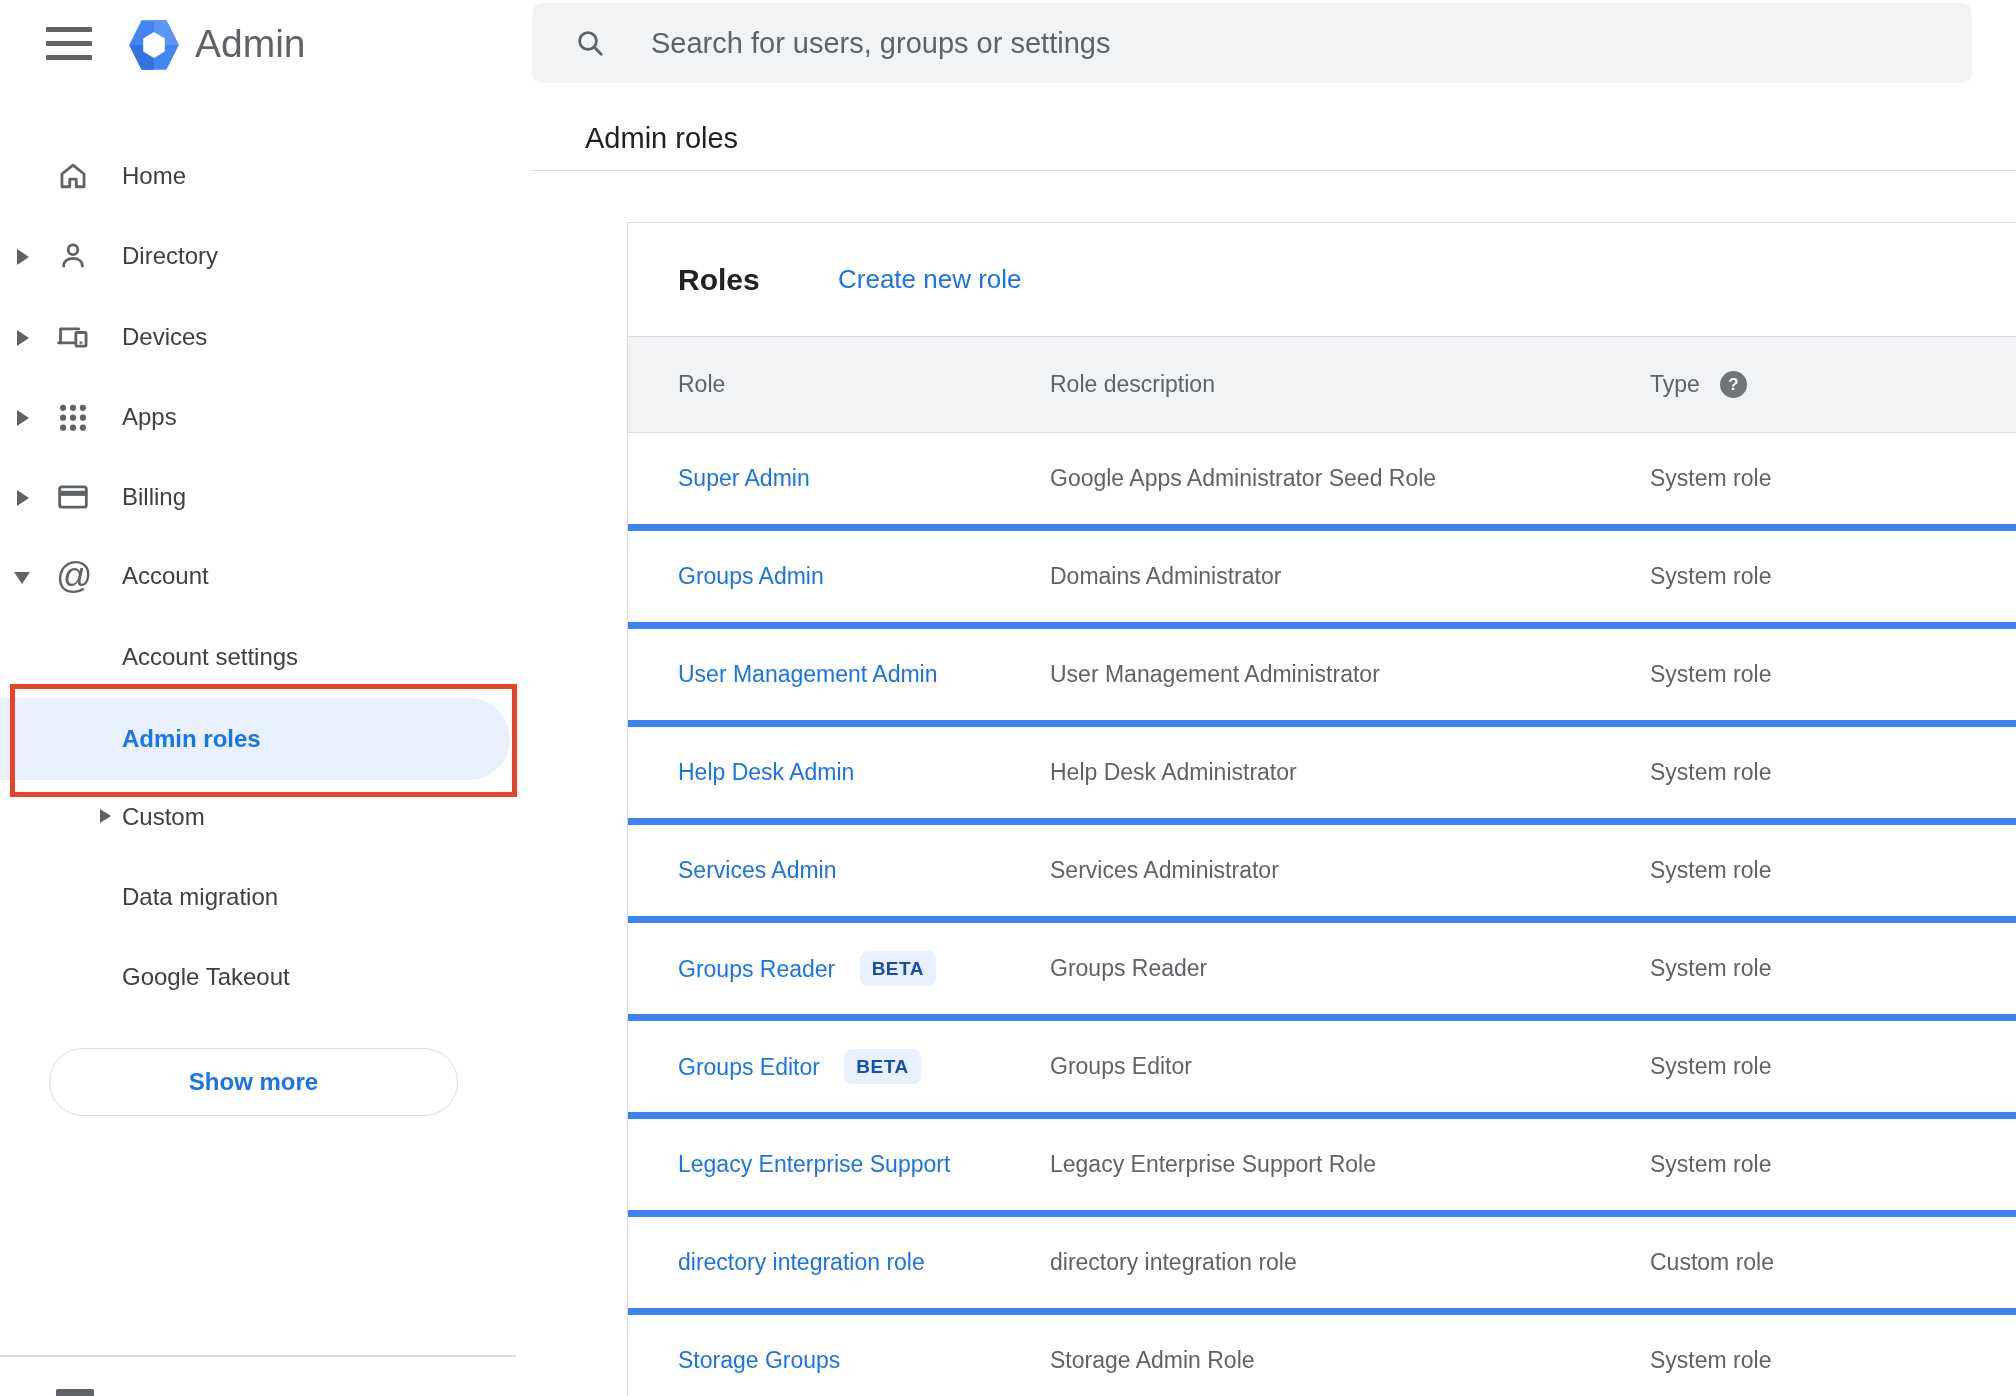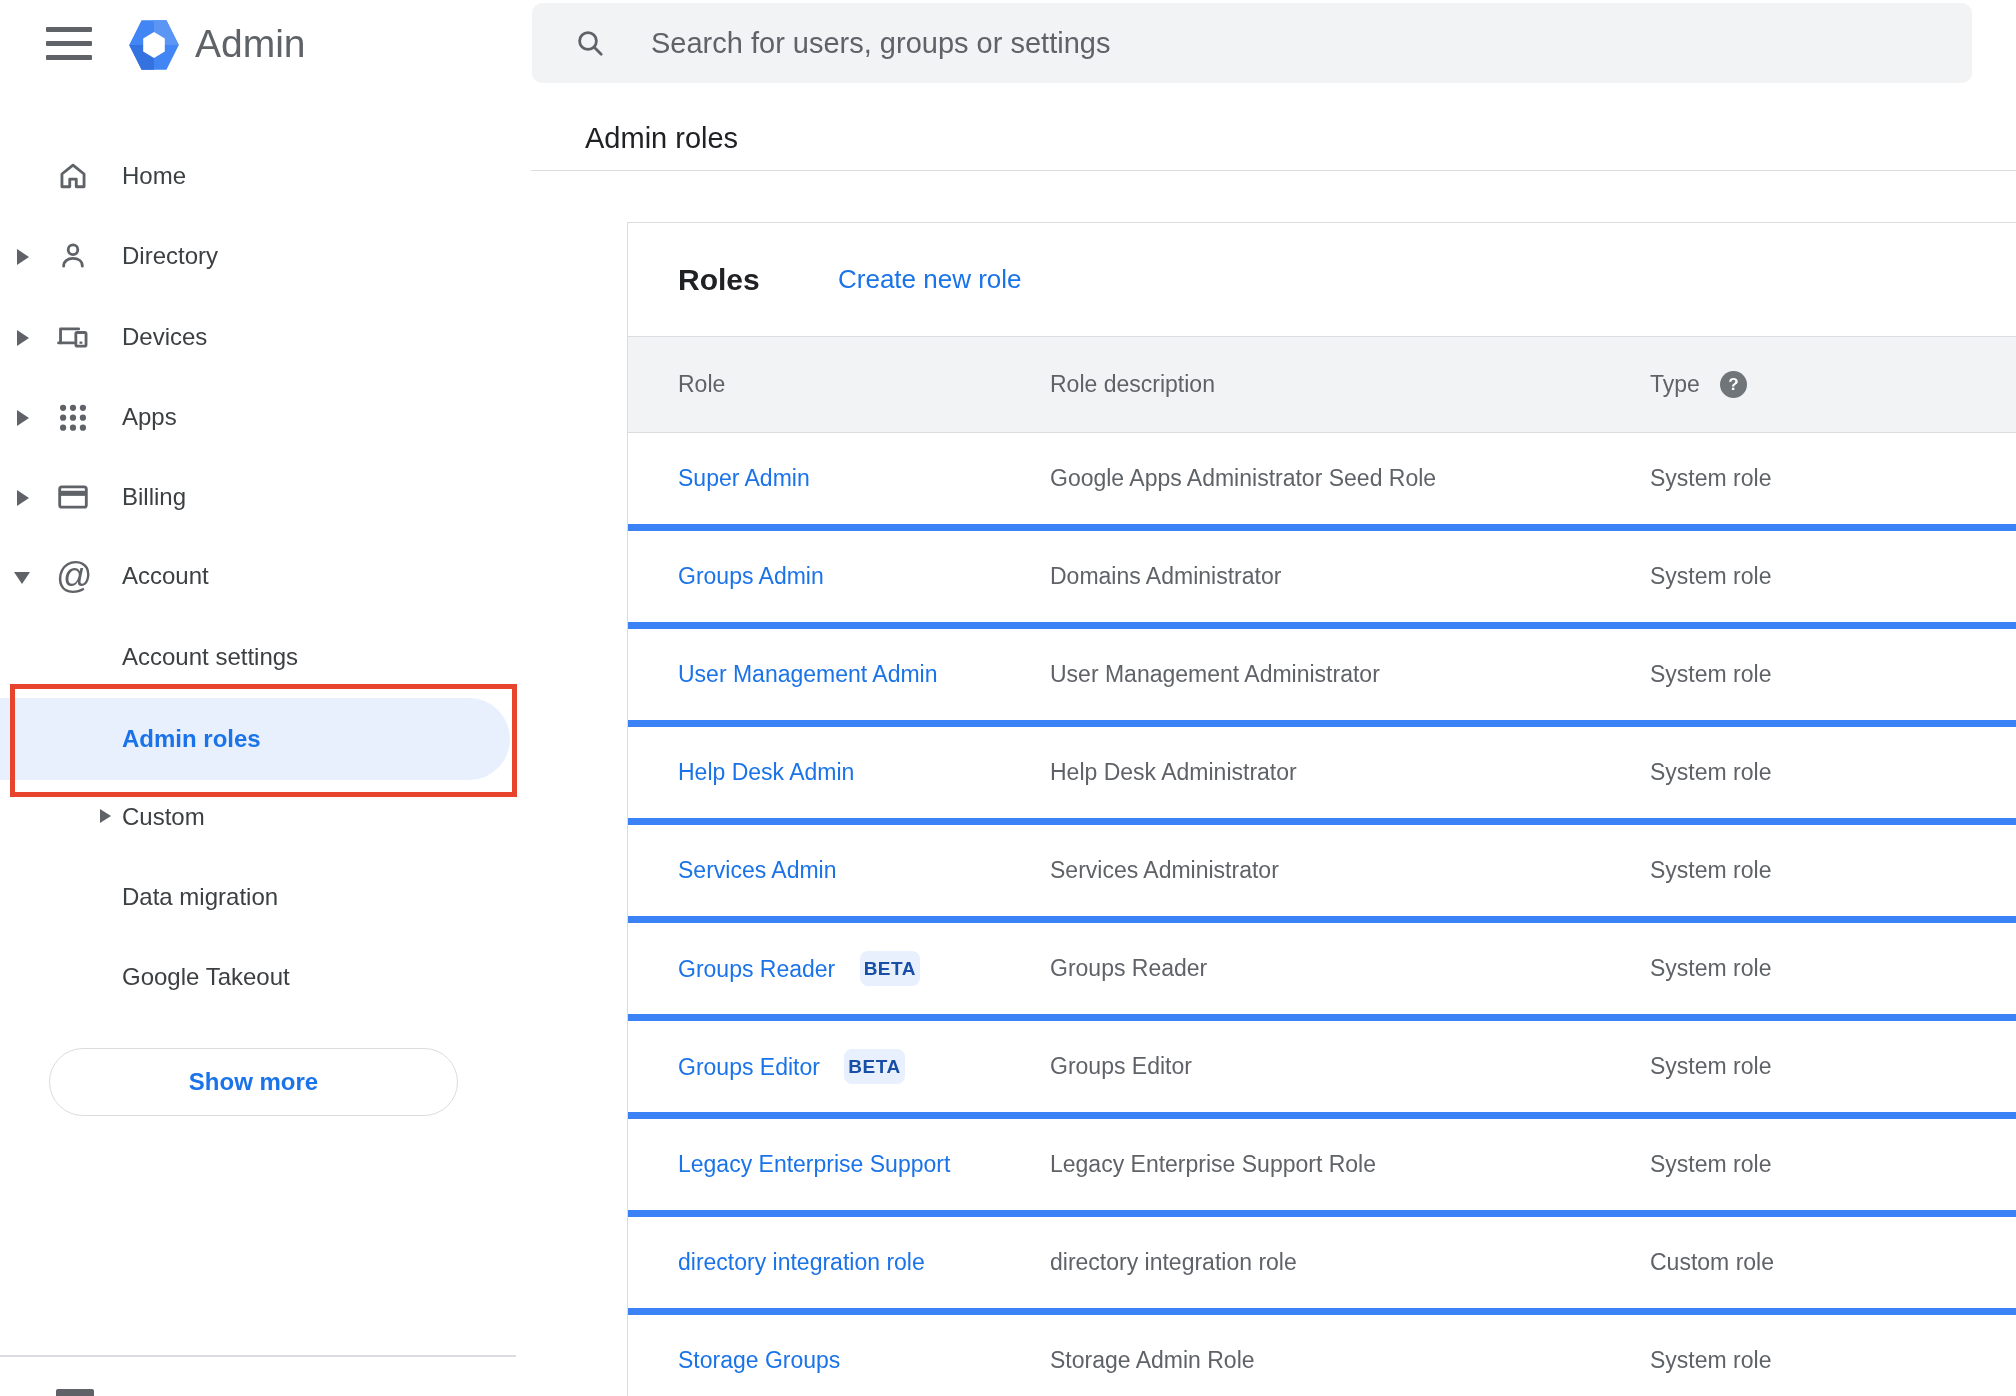--- a/index.html
+++ b/index.html
@@ -62,21 +62,21 @@
   .grid-row { display:grid; grid-template-columns:372px 600px auto; padding-left:50px; align-items:center; }
   .thead { height:97px; background:#f1f3f4; border-top:1px solid #dadce0; border-bottom:1px solid #dadce0;
     font-size:23px; color:#5f6368; }
   .type-head { display:flex; align-items:center; gap:20px; }
   .help-circle { width:27px; height:27px; border-radius:50%; background:#70757a; color:#fff;
     font-size:17px; font-weight:bold; text-align:center; line-height:27px; cursor:pointer; }
 
   .trow { height:98px; border-bottom:7px solid #3b82f6; font-size:23px; }
   .role-link { color:#1a73e8; text-decoration:none; cursor:pointer; }
   .desc-cell, .type-cell { color:#5f6368; }
-  .beta { display:inline-block; margin-left:18px; padding:7px 4px 6px; border-radius:8px;
+  .beta { display:inline-block; margin-left:18px; padding:7px 12px 6px; border-radius:8px;
     background:#e8f0fe; color:#174ea6; font-size:19px; font-weight:bold; letter-spacing:0.5px; vertical-align:2px; }
 
   svg .stroke { fill:none; stroke:#5f6368; stroke-width:2; stroke-linecap:round; stroke-linejoin:round; }
   .at-icon { font-size:36px; color:#5f6368; line-height:34px; display:block; text-align:center; }
 </style>
 </head>
 <body>
 
 <div id="app">
 

